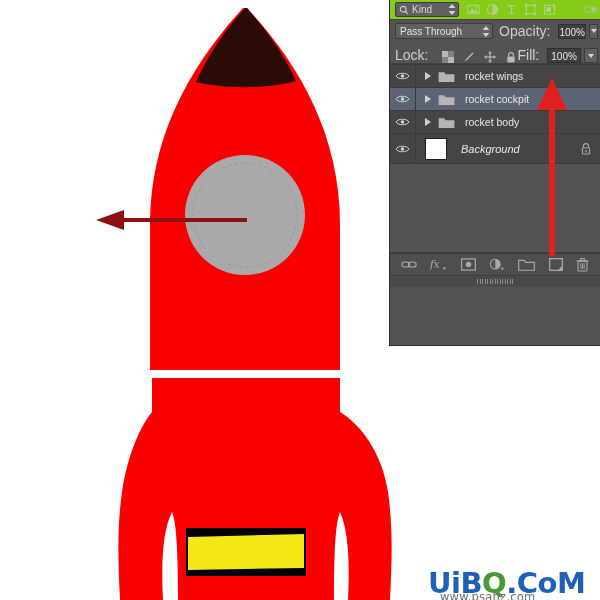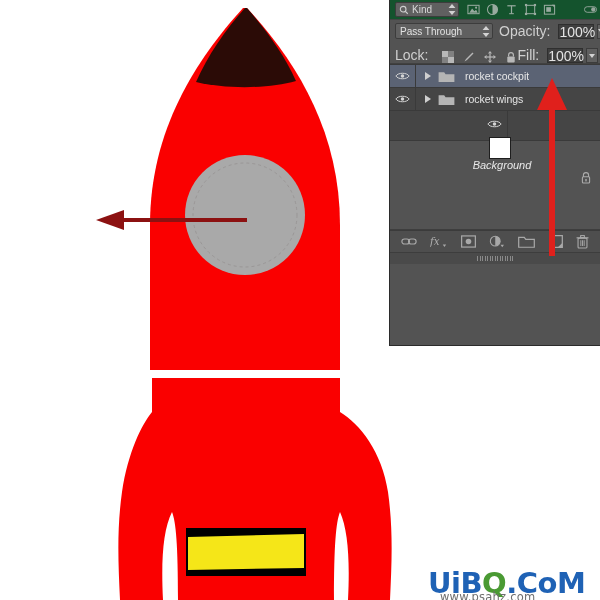--- a/index.html
+++ b/index.html
@@ -40,21 +40,21 @@
     font-size: 10.5px;
     user-select: none;
   }
 
   
   .filter-row {
     display: flex;
     align-items: center;
     height: 20px;
     padding: 0 3px 0 5px;
-    background: #14532d;
+    background: #84cc16;
     border-bottom: 1px solid #454545;
     box-sizing: border-box;
   }
   .kind-select {
     display: flex;
     align-items: center;
     height: 15px;
     background: #606060;
     border: 1px solid #3c3c3c;
     border-radius: 2px;
@@ -92,21 +92,21 @@
   #blend-combo { width: 108px; gap: 20px; }
   .combo .cval { white-space: nowrap; overflow: hidden; }
   .combo .cspin { margin-left: auto; display:flex; flex-direction:column; line-height:0;}
   .field-label { font-size: 14px; color: #cfcfcf; margin-left: 6px; margin-right: 8px; }
   .numfield {
     width: 36px; height: 15px; line-height: 15px;
     background: #3f3f3f;
     border: 1px solid #2f2f2f;
     color: #e4e4e4;
     text-align: center;
-    font-size: 14px;
+    font-size: 10px;
     box-sizing: border-box;
   }
   .tri-down {
     width: 0; height: 0;
     border-left: 4px solid transparent;
     border-right: 4px solid transparent;
     border-top: 5px solid #c9c9c9;
     margin-left: 4px;
   }
   .tri-box {
@@ -138,21 +138,21 @@
   }
   .layer-row {
     display: flex;
     align-items: center;
     height: 23px;
     border-bottom: 1px solid #3a3a3a;
     box-sizing: border-box;
     position: relative;
   }
   .layer-row.selected { background: #5b6374; }
-  .layer-row.bg-row { height: 30px; flex-direction: column; }
+  .layer-row.bg-row { height: 30px; }
   .eye-cell {
     width: 26px; height: 100%;
     display:flex; align-items:center; justify-content:center;
     border-right: 1px solid #3a3a3a;
     box-sizing: border-box;
     flex: 0 0 26px;
   }
   .disclosure {
     width: 0; height: 0;
     border-top: 4.5px solid transparent;
@@ -387,20 +387,34 @@
     </div>
     <span class="field-label" style="margin-left:auto;">Fill:</span>
     <div class="numfield">100%</div>
     <div class="tri-box">
       <span class="tri-down"></span>
     </div>
   </div>
 
   <div id="layer-list">
 
+    <div class="layer-row">
+      <div class="eye-cell">
+        <svg width="15" height="10" viewBox="0 0 18 12">
+          <path d="M1 6 C4 1.6 14 1.6 17 6 C14 10.4 4 10.4 1 6 Z" fill="none" stroke="#d5d5d5" stroke-width="1.2"></path>
+          <circle cx="9" cy="6" r="2.1" fill="#d5d5d5"></circle>
+        </svg>
+      </div>
+      <span class="disclosure"></span>
+      <svg class="folder-ico" width="17" height="13" viewBox="0 0 18 14">
+        <path d="M0.5 2.5 h6 l1.5 2 h9.5 v8.5 h-17 Z" fill="#b5b5b5"></path>
+      </svg>
+      <span class="layer-name">rocket wings</span>
+    </div>
+
     <div class="layer-row selected">
       <div class="eye-cell">
         <svg width="15" height="10" viewBox="0 0 18 12">
           <path d="M1 6 C4 1.6 14 1.6 17 6 C14 10.4 4 10.4 1 6 Z" fill="none" stroke="#d5d5d5" stroke-width="1.2"></path>
           <circle cx="9" cy="6" r="2.1" fill="#d5d5d5"></circle>
         </svg>
       </div>
       <span class="disclosure"></span>
       <svg class="folder-ico" width="17" height="13" viewBox="0 0 18 14">
         <path d="M0.5 2.5 h6 l1.5 2 h9.5 v8.5 h-17 Z" fill="#b5b5b5"></path>
@@ -412,23 +426,22 @@
       <div class="eye-cell">
         <svg width="15" height="10" viewBox="0 0 18 12">
           <path d="M1 6 C4 1.6 14 1.6 17 6 C14 10.4 4 10.4 1 6 Z" fill="none" stroke="#d5d5d5" stroke-width="1.2"></path>
           <circle cx="9" cy="6" r="2.1" fill="#d5d5d5"></circle>
         </svg>
       </div>
       <span class="disclosure"></span>
       <svg class="folder-ico" width="17" height="13" viewBox="0 0 18 14">
         <path d="M0.5 2.5 h6 l1.5 2 h9.5 v8.5 h-17 Z" fill="#b5b5b5"></path>
       </svg>
-      <span class="layer-name">rocket wings</span>
-    </div>
-
+      <span class="layer-name">rocket body</span>
+    </div>
 
 
     <div class="layer-row bg-row">
       <div class="eye-cell">
         <svg width="15" height="10" viewBox="0 0 18 12">
           <path d="M1 6 C4 1.6 14 1.6 17 6 C14 10.4 4 10.4 1 6 Z" fill="none" stroke="#d5d5d5" stroke-width="1.2"></path>
           <circle cx="9" cy="6" r="2.1" fill="#d5d5d5"></circle>
         </svg>
       </div>
       <div class="bg-thumb"></div>

